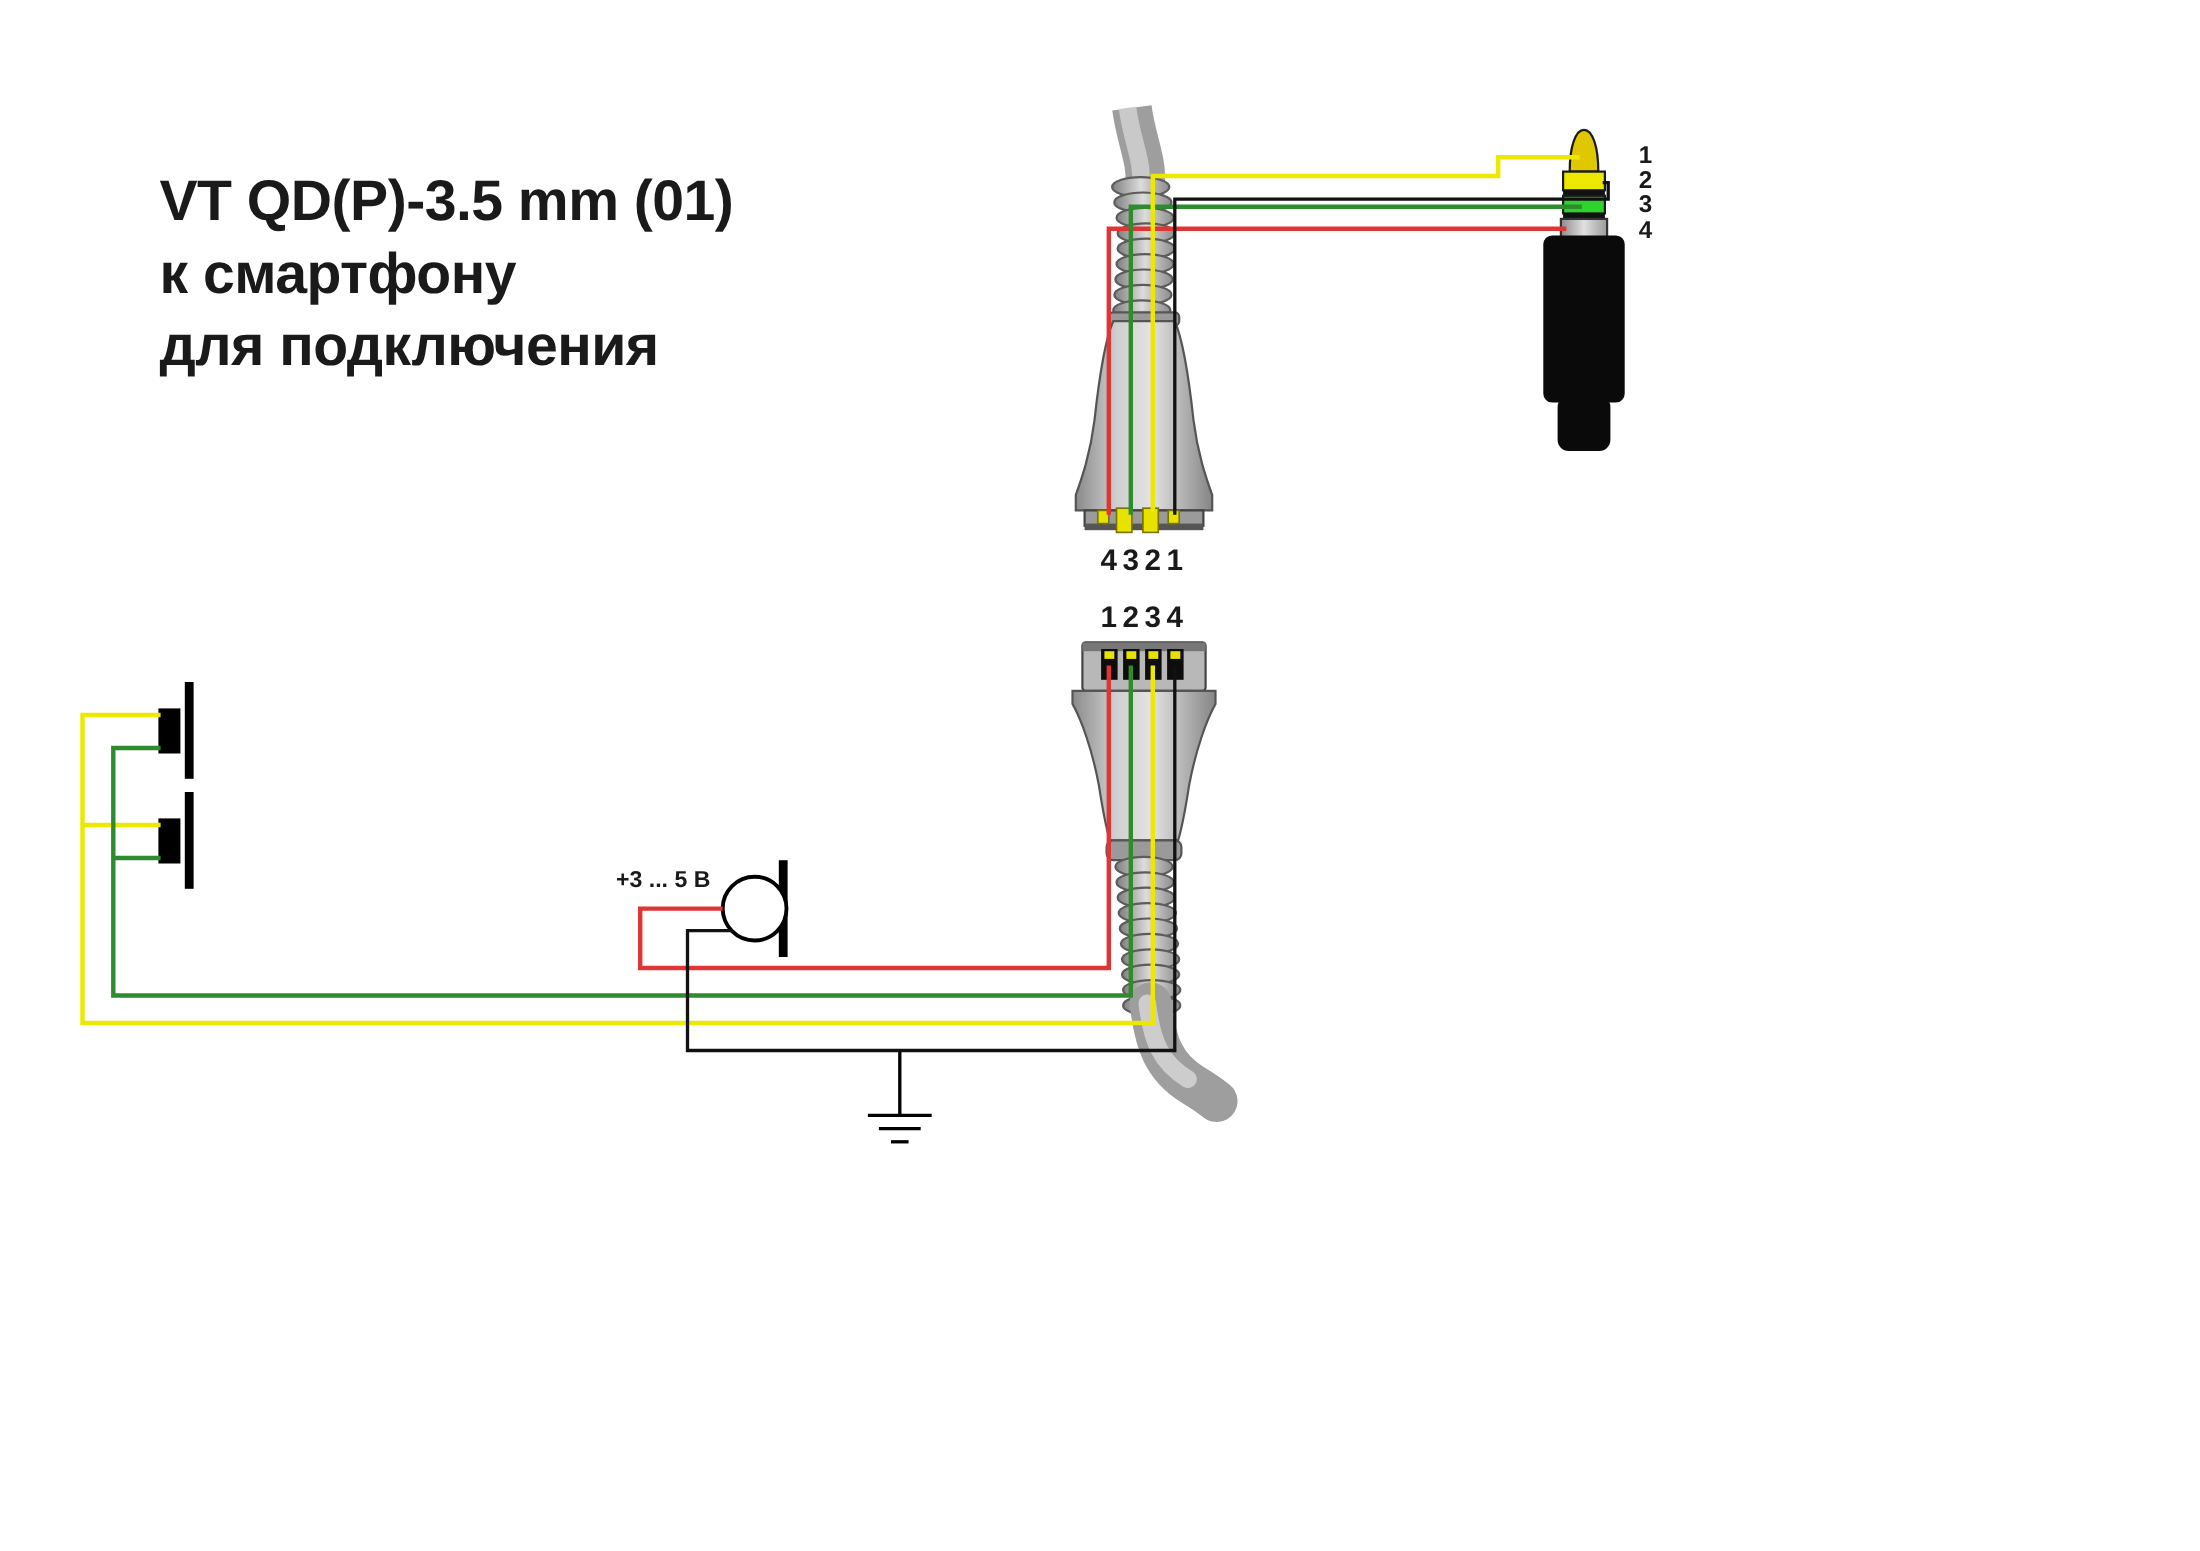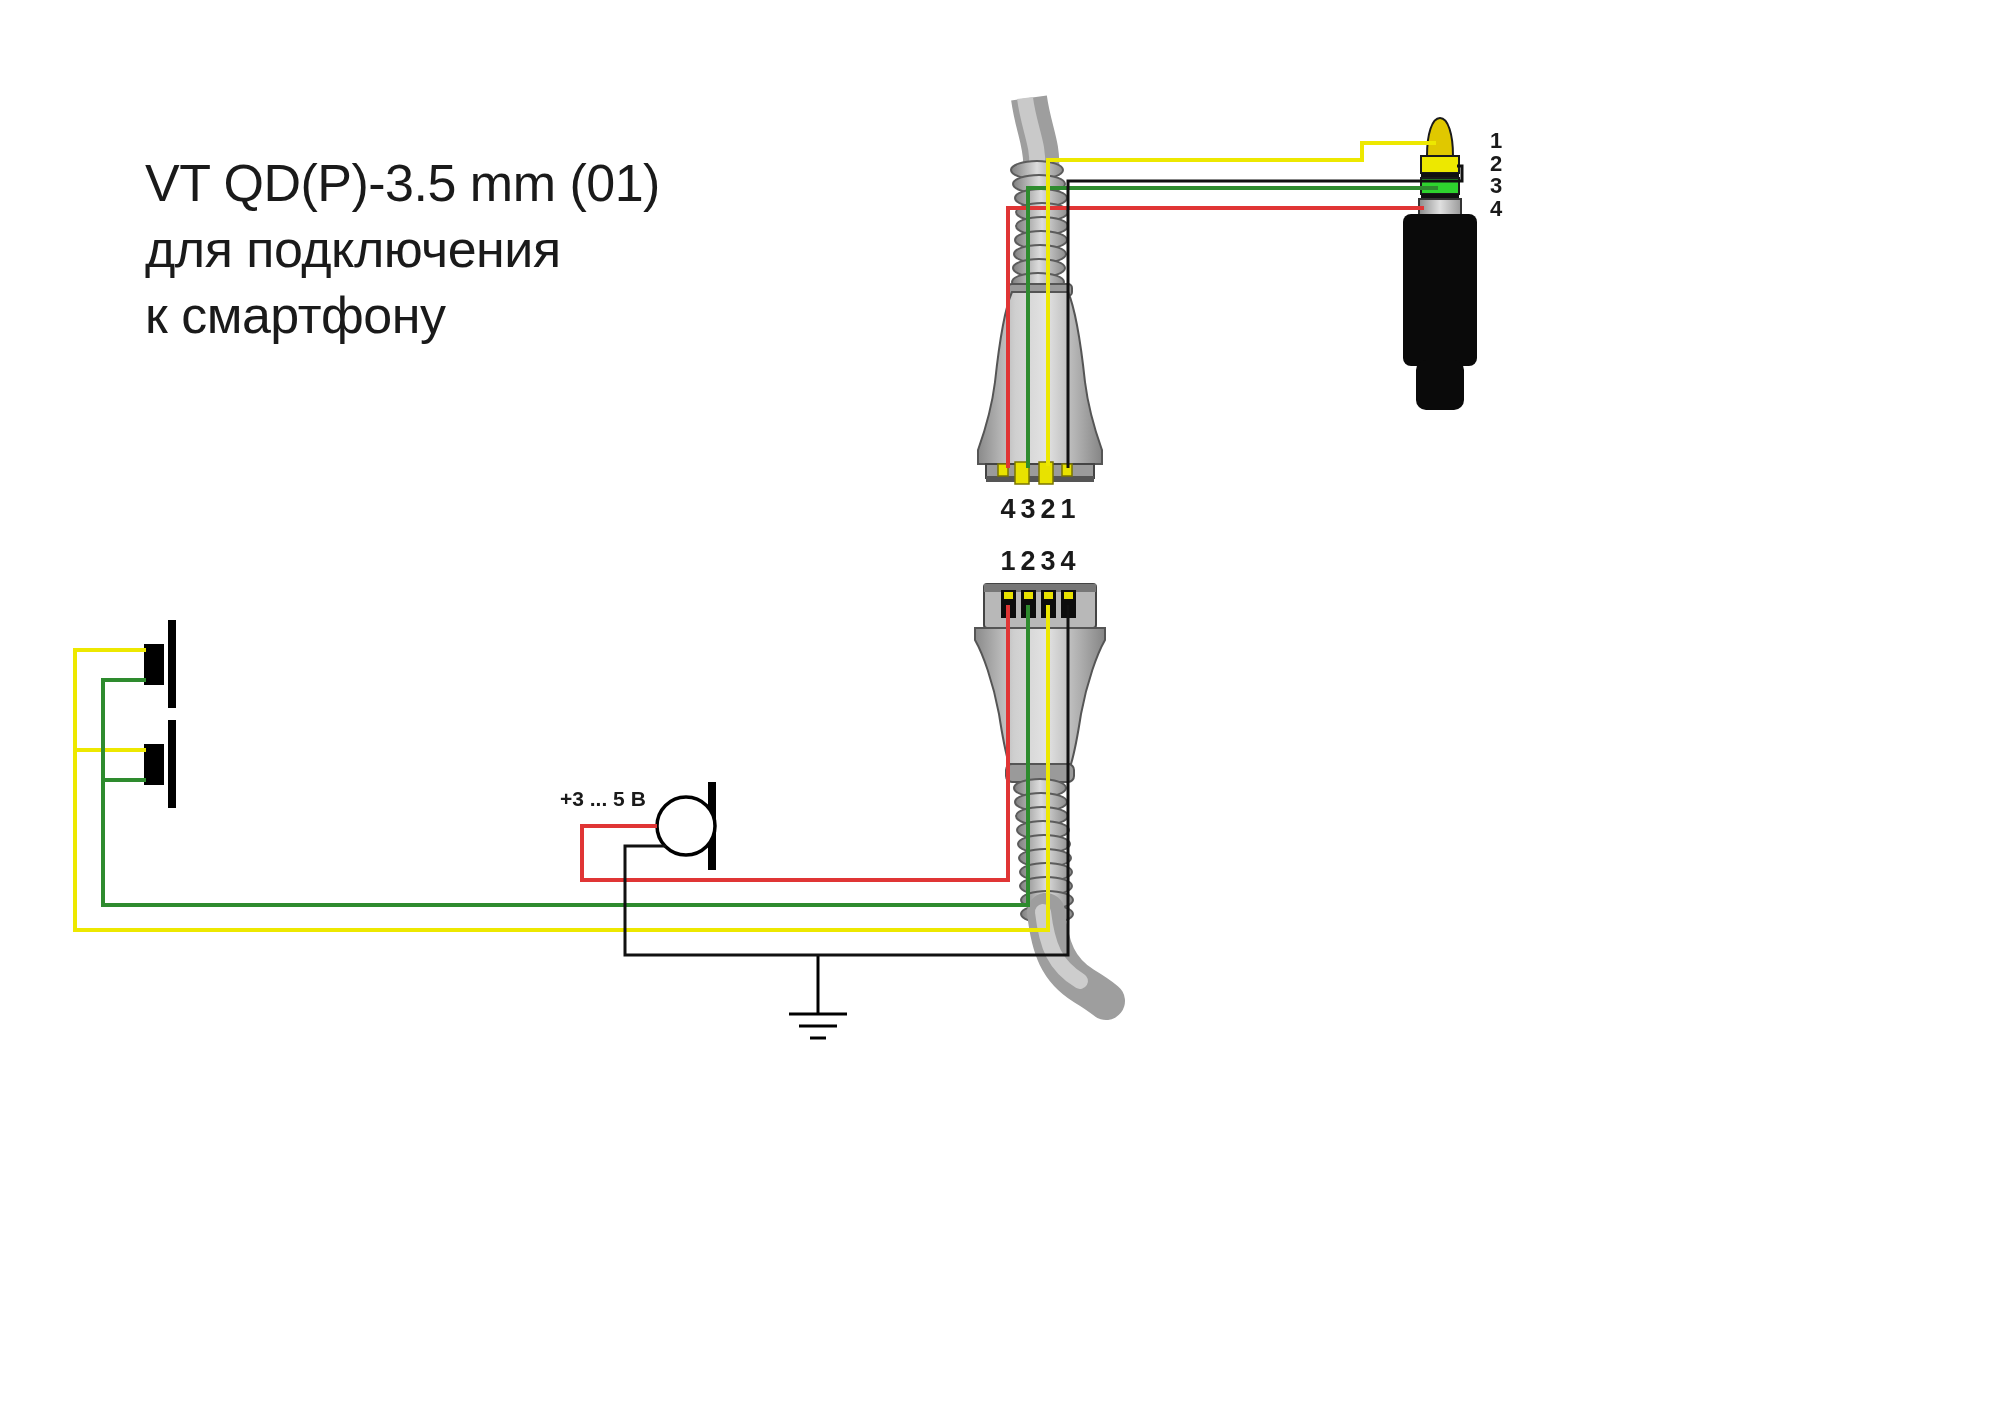--- a/index.html
+++ b/index.html
@@ -1,18 +1,18 @@
 <!DOCTYPE html>
 <html style="--text: #1a1a1a; --wire-yellow: #ede800; --wire-green: #2e8b2e; --wire-red: #e03535; --wire-black: #111111; --jack-tip: #e0c800; --jack-ring-yellow: #ede800; --jack-ring-green: #2ed32e; --jack-body: #0a0a0a; --qd-pin-yellow: #e8e200; --connector-gray: #b2b2b2;"><head>
 <meta charset="utf-8">
 <style>
   html,body{margin:0;padding:0;background:#ffffff;}
   body{width:2000px;height:1410px;overflow:hidden;font-family:"Liberation Sans",sans-serif;}
   .canvas{position:relative;width:2000px;height:1410px;background:#ffffff;}
-  .title{position:absolute;left:145px;top:150px;font-weight:400;font-size:52px;line-height:66px;color:var(--text,#1a1a1a);letter-spacing:-0.5px;white-space:nowrap;}
+  .title{position:absolute;left:145px;top:150px;font-weight:700;font-size:52px;line-height:66px;color:var(--text,#1a1a1a);letter-spacing:-0.5px;white-space:nowrap;}
   svg{position:absolute;left:0;top:0;}
   .lbl{font-family:"Liberation Sans",sans-serif;font-weight:700;fill:var(--text,#1a1a1a);}
   .lbl-pin{font-size:27px;}
   .lbl-jack{font-size:22px;}
   .lbl-mic{font-size:21px;}
   .wire{fill:none;stroke-linejoin:miter;stroke-linecap:butt;}
   .w4{stroke-width:4;}
   .w3{stroke-width:3;}
   .wire-y{stroke:var(--wire-yellow,#ede800);}
   .wire-g{stroke:var(--wire-green,#2e8b2e);}
@@ -28,22 +28,22 @@
   .collar{fill:#9a9a9a;stroke:#555;stroke-width:2;}
   .blk{fill:#000;}
 </style>
 </head>
 <body>
 
 <div class="canvas">
 
   <div class="title">
     <div>VT QD(P)-3.5 mm (01)</div>
+    <div>к смартфону</div>
     <div>для подключения</div>
-    <div>к смартфону</div>
   </div>
 
   <svg width="2000" height="1410" viewBox="0 0 2000 1410">
     <defs>
       <linearGradient id="gRib" x1="0" y1="0" x2="1" y2="0">
         <stop offset="0" stop-color="#808080"></stop>
           <stop offset="0.5" stop-color="#dcdcdc"></stop>
           <stop offset="1" stop-color="#8c8c8c"></stop>
       </linearGradient>
       <linearGradient id="gBody" x1="0" y1="0" x2="1" y2="0">

